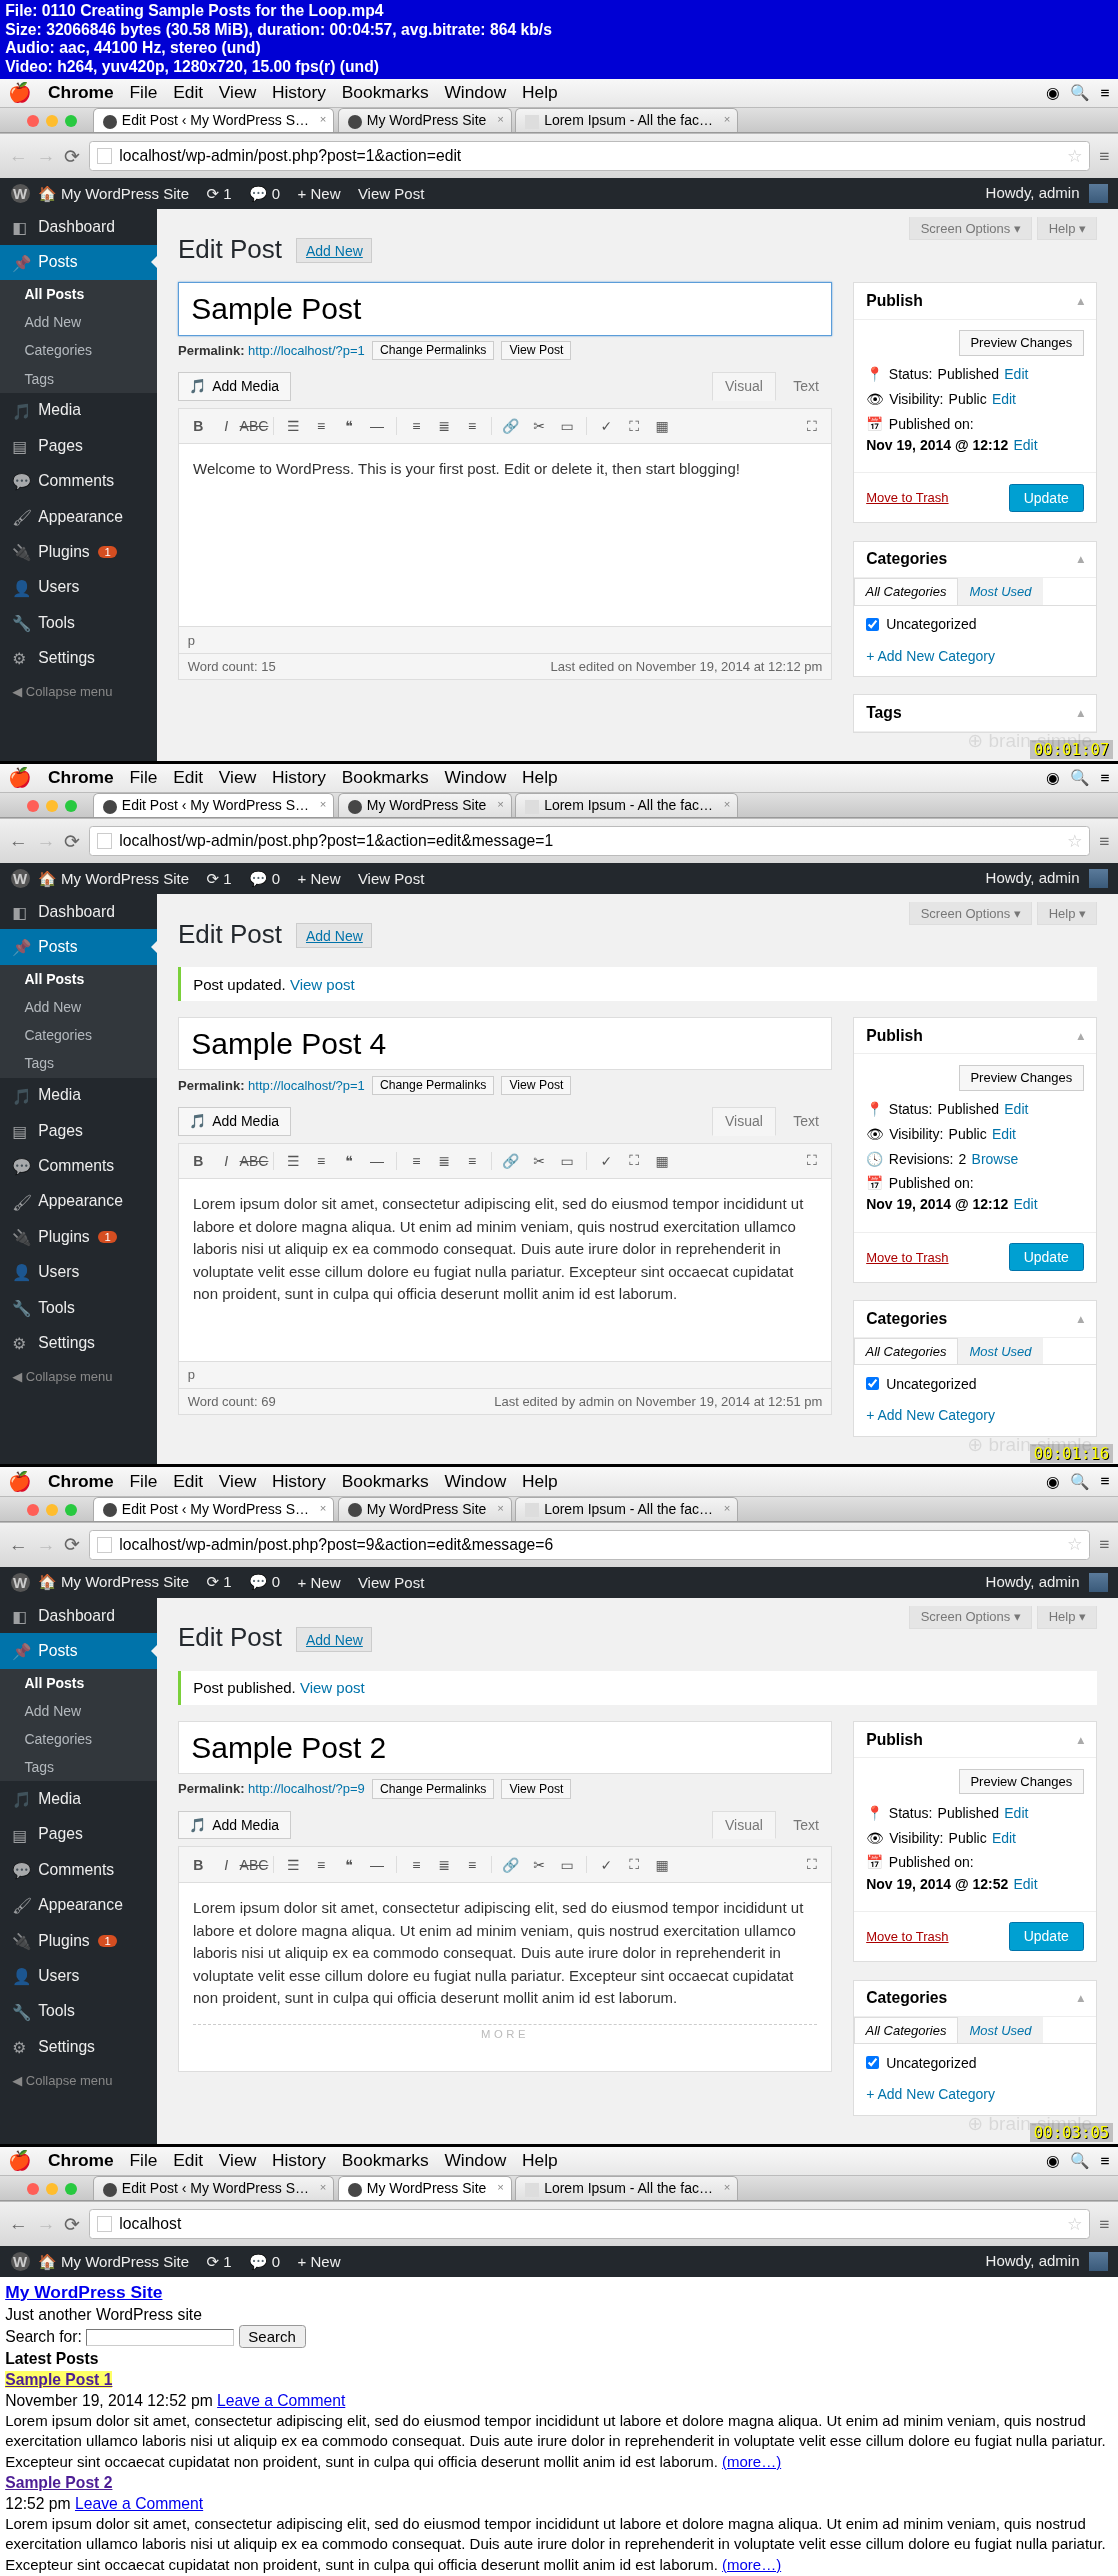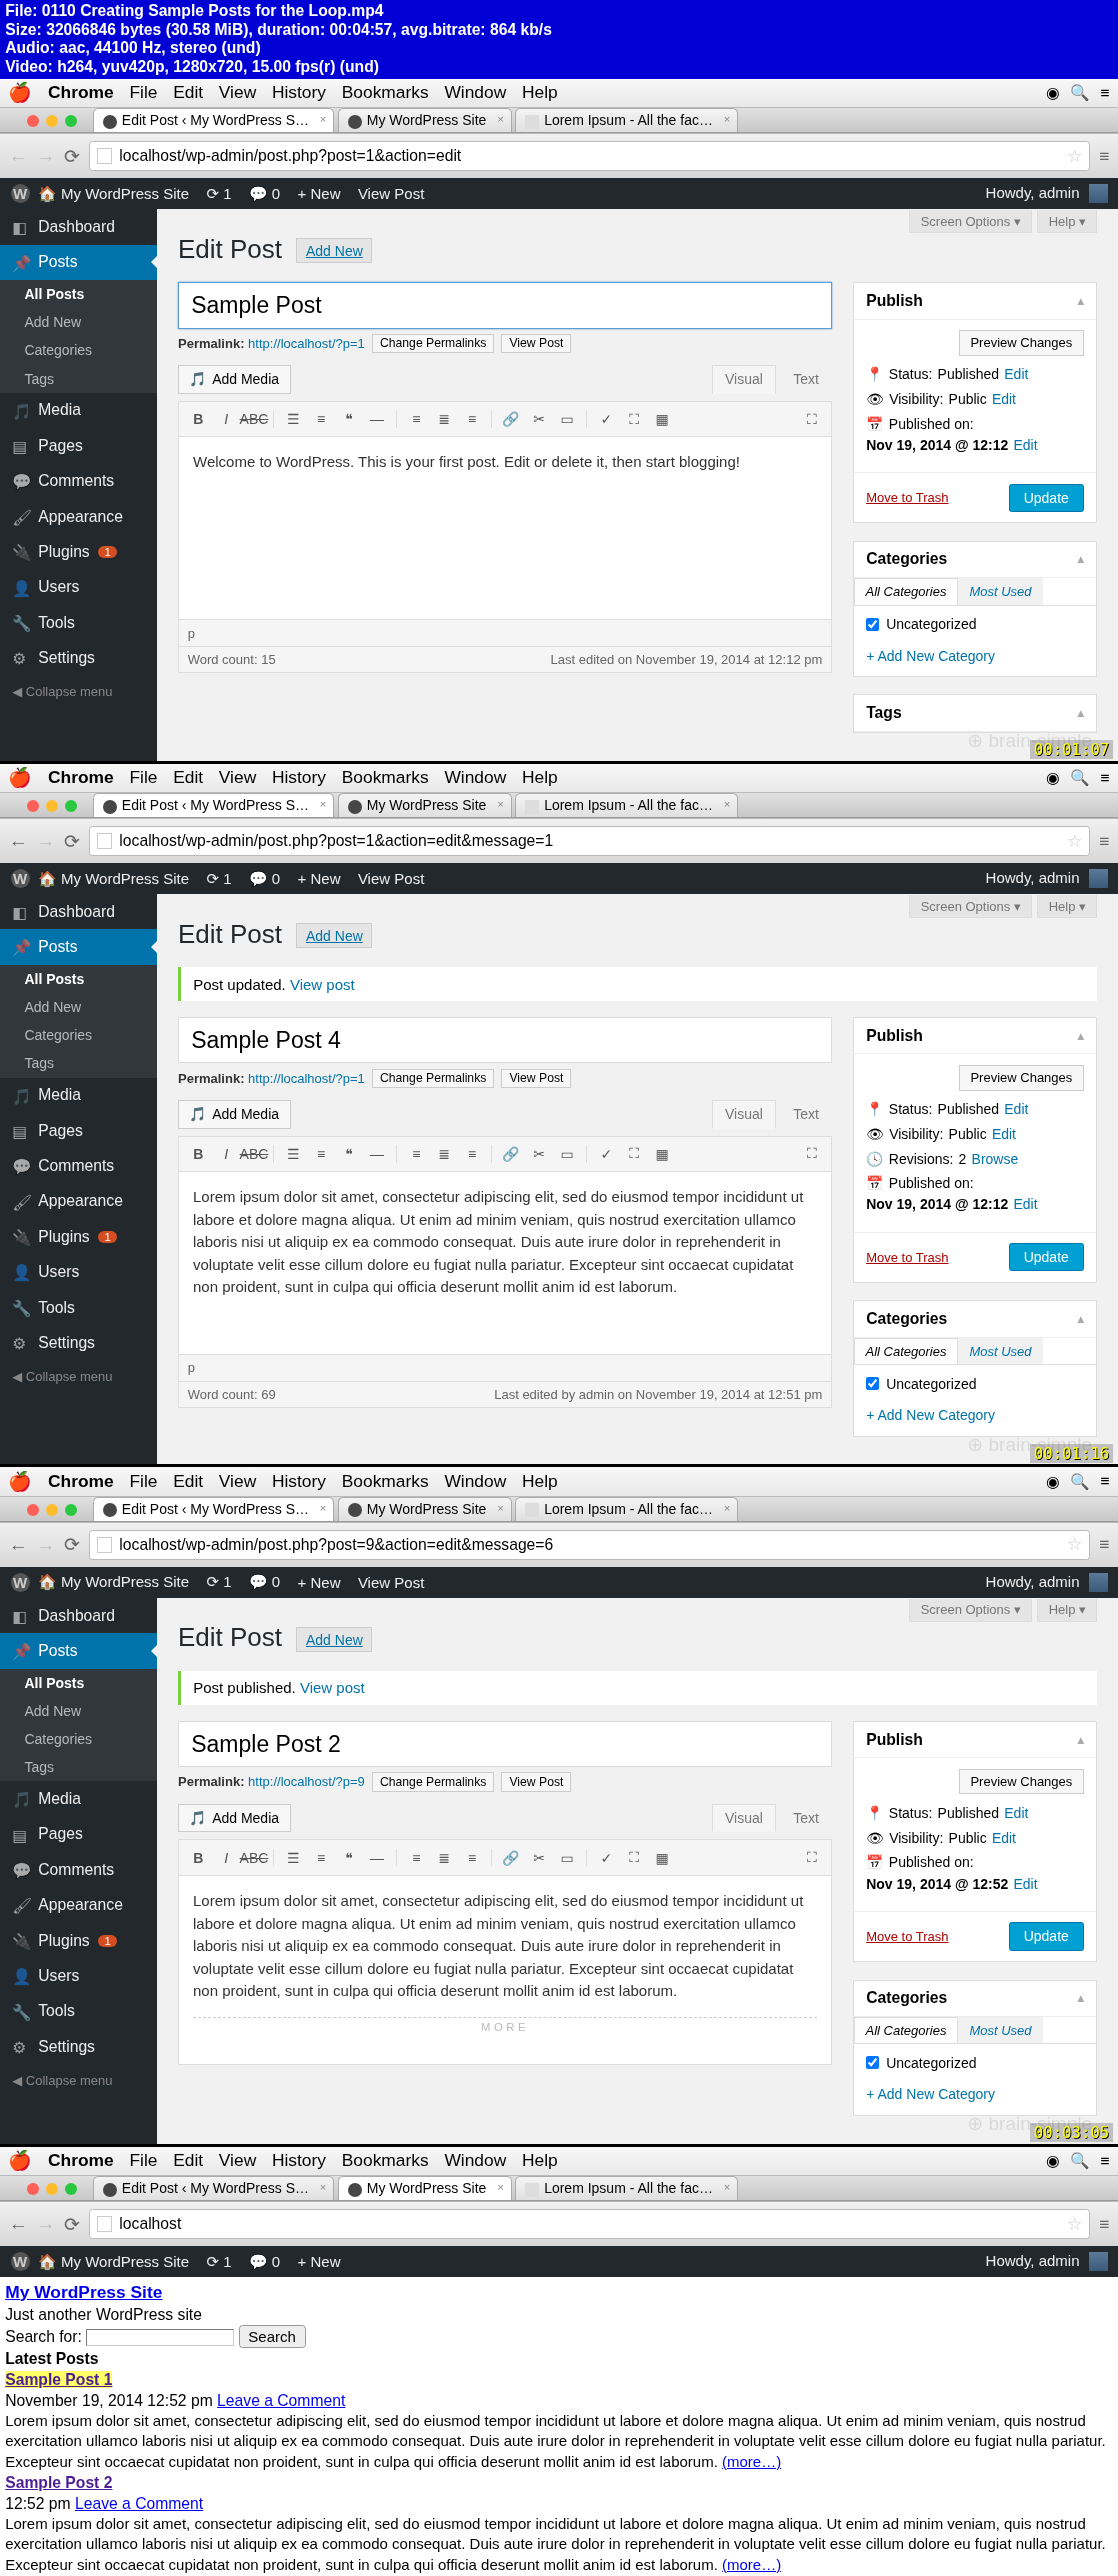--- a/index.html
+++ b/index.html
@@ -42,34 +42,34 @@
 .wp-sidebar .menu-item.current { background: #0073aa; color: #fff; position: relative; }
 .wp-sidebar .menu-item.current::after { content: ''; position: absolute; right: -0.9px; top: 50%; transform: translateY(-50%); border: 7px solid transparent; border-right-color: #f1f1f1; }
 .wp-sidebar .submenu { background: #32373c; font-size: 14px; }
 .wp-sidebar .submenu .sub-item { padding: 6.1px 12.2px 6.1px 24.4px; cursor: pointer; color: #b4b9be; }
 .wp-sidebar .submenu .sub-item.current { color: #fff; font-weight: 600; }
 .wp-sidebar .update-count { background: #d54e21; color: #fff; border-radius: 8.7px; padding: 0 6.1px; font-size: 11.3px; }
 .wp-sidebar .collapse { padding: 8.7px 12.2px; color: #888; font-size: 13px; display: flex; align-items: center; gap: 7px; }
 .wp-sidebar .dashicon { width: 17.4px; height: 17.4px; display: inline-block; opacity: 0.6; }
 
 .wp-content { flex: 1; padding: 10.5px 21px; position: relative; }
-.screen-meta { position: absolute; top: 1px; right: 21px; display: flex; gap: 5.2px; }
+.screen-meta { position: absolute; top: 8px; right: 21px; display: flex; gap: 5.2px; }
 .screen-meta .tab-btn { background: #e5e5e5; border: 0.9px solid #ddd; border-top: none; padding: 3.5px 10.5px; font-size: 13px; color: #777; }
 .wp-heading { font-size: 26px; font-weight: 400; margin: 14px 0 17.4px; color: #23282d; }
 .wp-heading .add-new { background: #e5e5e5; border: 0.9px solid #ccc; padding: 3.5px 8.7px; font-size: 14px; color: #0073aa; margin-left: 7px; vertical-align: middle; }
 .wp-notice { border-left: 3.5px solid #7ad03a; background: #fff; padding: 8.7px 12.2px; margin-bottom: 15.7px; font-size: 15px; }
 .wp-notice a { color: #0073aa; text-decoration: none; }
 
 .edit-layout { display: flex; gap: 21px; }
 .edit-main { flex: 1; }
 .edit-side { width: 244px; }
 
 .title-wrap { background: #fff; border: 0.9px solid #ddd; padding: 8.7px 12.2px; margin-bottom: 5.2px; }
 .title-wrap.focused { border: 0.9px solid #5b9dd9; box-shadow: 0 0 1.7px #5b9dd9; }
-.title-wrap input { width: 100%; border: none; font-size: 23px; outline: none; background: transparent; }
+.title-wrap input { width: 100%; border: none; font-size: 30px; outline: none; background: transparent; }
 .permalink-row { font-size: 13px; color: #666; margin-bottom: 12.2px; }
 .permalink-row strong { color: #333; }
 .permalink-row a { color: #0073aa; text-decoration: none; }
 .permalink-row .btn-sm { background: #f7f7f7; border: 0.9px solid #ccc; padding: 1.7px 7px; font-size: 12.2px; margin-left: 3.5px; }
 
 .media-btn { background: #f7f7f7; border: 0.9px solid #ccc; padding: 5.2px 10.5px; font-size: 14px; display: inline-flex; align-items: center; gap: 5.2px; }
 .editor-tabs { float: right; }
 .editor-tabs .etab { padding: 5.2px 12.2px; font-size: 14px; color: #777; border: 0.9px solid transparent; }
 .editor-tabs .etab.active { background: #f5f5f5; border: 0.9px solid #ddd; border-bottom-color: #f5f5f5; }
 

